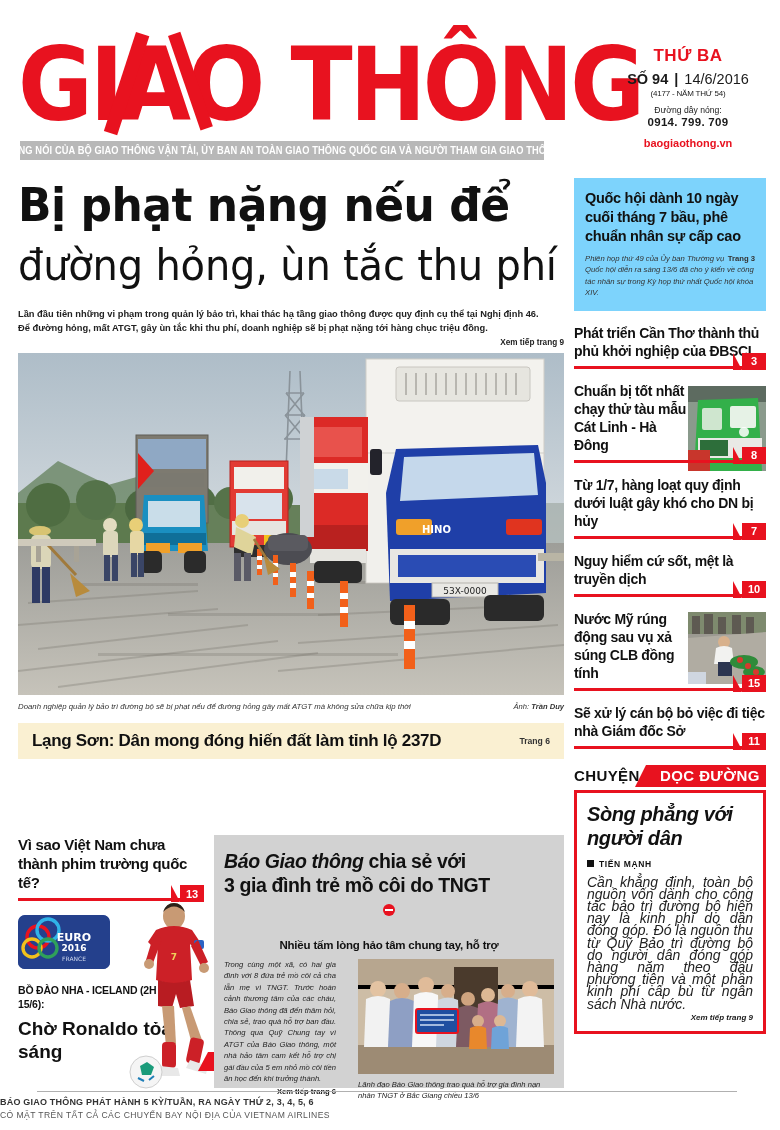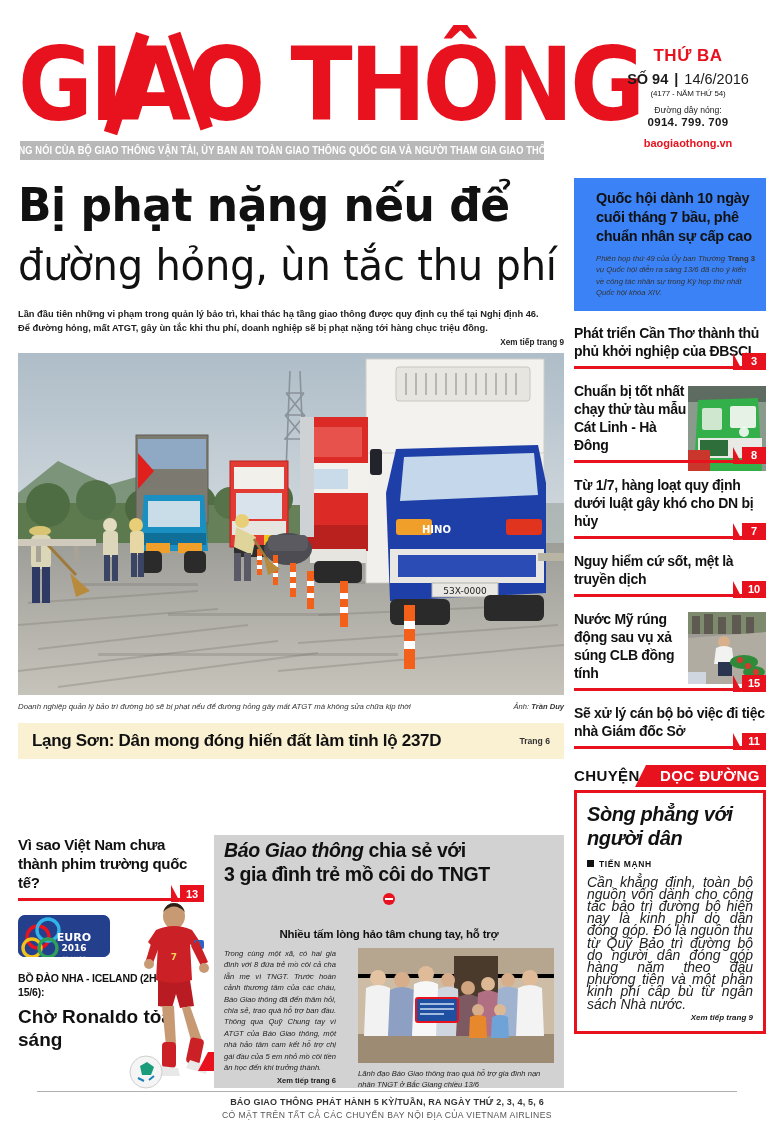--- a/index.html
+++ b/index.html
@@ -93,46 +93,46 @@
   .pagetag {
     position:absolute; right:0; top:-13px; height:17px; min-width:24px;
     background:#e8121f; color:#fff; font-size:11px; font-weight:bold;
     display:flex; align-items:center; justify-content:center; padding:0 5px;
   }
   .pagetag::before {
     content:""; position:absolute; left:-9px; top:0; width:0; height:0;
     border-style:solid; border-width:17px 0 0 9px; border-color:transparent transparent transparent #e8121f;
   }
   .euro-logo {
-    margin-top:14px; width:92px; height:42px; border-radius:7px;
+    margin-top:14px; width:92px; height:54px; border-radius:7px;
     background:linear-gradient(180deg,#2b4a9b 0%, #24408c 100%);
     position:relative; overflow:hidden;
   }
   .bl-match { margin-top:14px; font-size:10.5px; font-weight:bold; color:#111; line-height:14px; letter-spacing:-0.2px; }
   .bl-kick { font-size:19px; font-weight:bold; color:#111; line-height:23px; margin-top:6px; }
   .ronaldo { position:absolute; left:118px; top:900px; width:122px; height:190px; }
 
   
-  .bc { position:absolute; left:214px; top:835px; width:350px; height:253px; background:#d2d2d2; padding:3px 10px 8px 10px; }
+  .bc { position:absolute; left:214px; top:835px; width:350px; height:253px; background:#d2d2d2; padding:14px 10px 8px 10px; }
   .bc-head { font-size:19.5px; font-weight:bold; line-height:24px; color:#111; letter-spacing:-0.4px; }
   .bc-head i { font-style:italic; }
   .bc-sub { display:flex; align-items:center; gap:23px; margin-top:7px;flex-direction:column; }
   .bc-bullet { width:12px; height:12px; border-radius:50%; background:#e8121f; position:relative; flex:0 0 auto; }
   .bc-bullet::after { content:""; position:absolute; left:2px; top:5px; width:8px; height:2px; background:#fff; }
   .bc-sub-txt { font-size:11.5px; font-weight:bold; color:#111; letter-spacing:-0.2px; }
   .bc-body { display:flex; gap:22px; margin-top:8px; }
   .bc-text { width:134px; font-size:7.6px; line-height:11.4px; font-style:italic; color:#222; text-align:justify; }
   .bc-jump { display:block; text-align:right; font-weight:bold; font-style:normal; font-size:7.6px; margin-top:2px; }
   .bc-right { flex:1; }
   .bc-photo { width:100%; height:115px; background:#c9bba8; overflow:hidden; }
   .bc-cap { font-size:7.6px; font-style:italic; line-height:10.5px; color:#222; margin-top:6px; }
 
   
   .rail { position:absolute; left:574px; top:178px; width:192px; }
-  .qh-box { background:#3b82f6; padding:11px 11px 12px 22px; }
+  .qh-box { background:#7dd3fc; padding:11px 11px 12px 11px; }
   .qh-title { font-size:14.5px; font-weight:bold; line-height:19px; color:#111; letter-spacing:-0.3px; }
   .qh-sum { margin-top:7px; font-size:7.7px; line-height:11.4px; font-style:italic; color:#333; }
   .qh-sum .pg { font-style:normal; font-weight:bold; float:right; }
 
   .rail-item { margin-top:13px; position:relative; }
   .rail-head { font-size:14px; font-weight:bold; line-height:18px; color:#111; letter-spacing:-0.3px; }
   .rail-item.with-img .rail-head { width:112px; }
   .rail-thumb { position:absolute; right:0; top:2px; width:78px; height:72px; overflow:hidden; background:#8a8a8a; }
   .rail-item.train .rail-thumb { height:85px; top:4px; }
 
@@ -149,21 +149,21 @@
   }
   .dd-box { border:3px solid #e8121f; padding:9px 10px 9px 10px; margin-top:3px; }
   .dd-title { font-size:20px; font-weight:bold; font-style:italic; line-height:24px; color:#111; letter-spacing:-0.4px; }
   .dd-author { display:flex; align-items:center; gap:5px; margin-top:9px; }
   .dd-sq { width:7px; height:7px; background:#111; }
   .dd-author-name { font-size:8.5px; font-weight:bold; letter-spacing:0.6px; color:#111; }
   .dd-body { margin-top:7px; font-size:14px; line-height:12.2px; font-style:italic; color:#222; text-align:justify; }
   .dd-jump { text-align:right; font-size:8px; font-weight:bold; font-style:italic; margin-top:3px; }
 
   
-  .footer { position:absolute; left:0; bottom:10px; width:774px; text-align:center; }
+  .footer { position:absolute; left:0; bottom:10px; width:774px; }
   .f-rule { width:700px; height:1px; background:#b0b0b0; margin:0 auto 5px auto; }
   .f1 { font-size:9px; font-weight:bold; color:#333; letter-spacing:0.2px; }
   .f2 { font-size:8.6px; color:#555; letter-spacing:0.4px; margin-top:3px; }
 </style>
 </head>
 <body>
 
 <div class="page">
 
   <div class="masthead">

